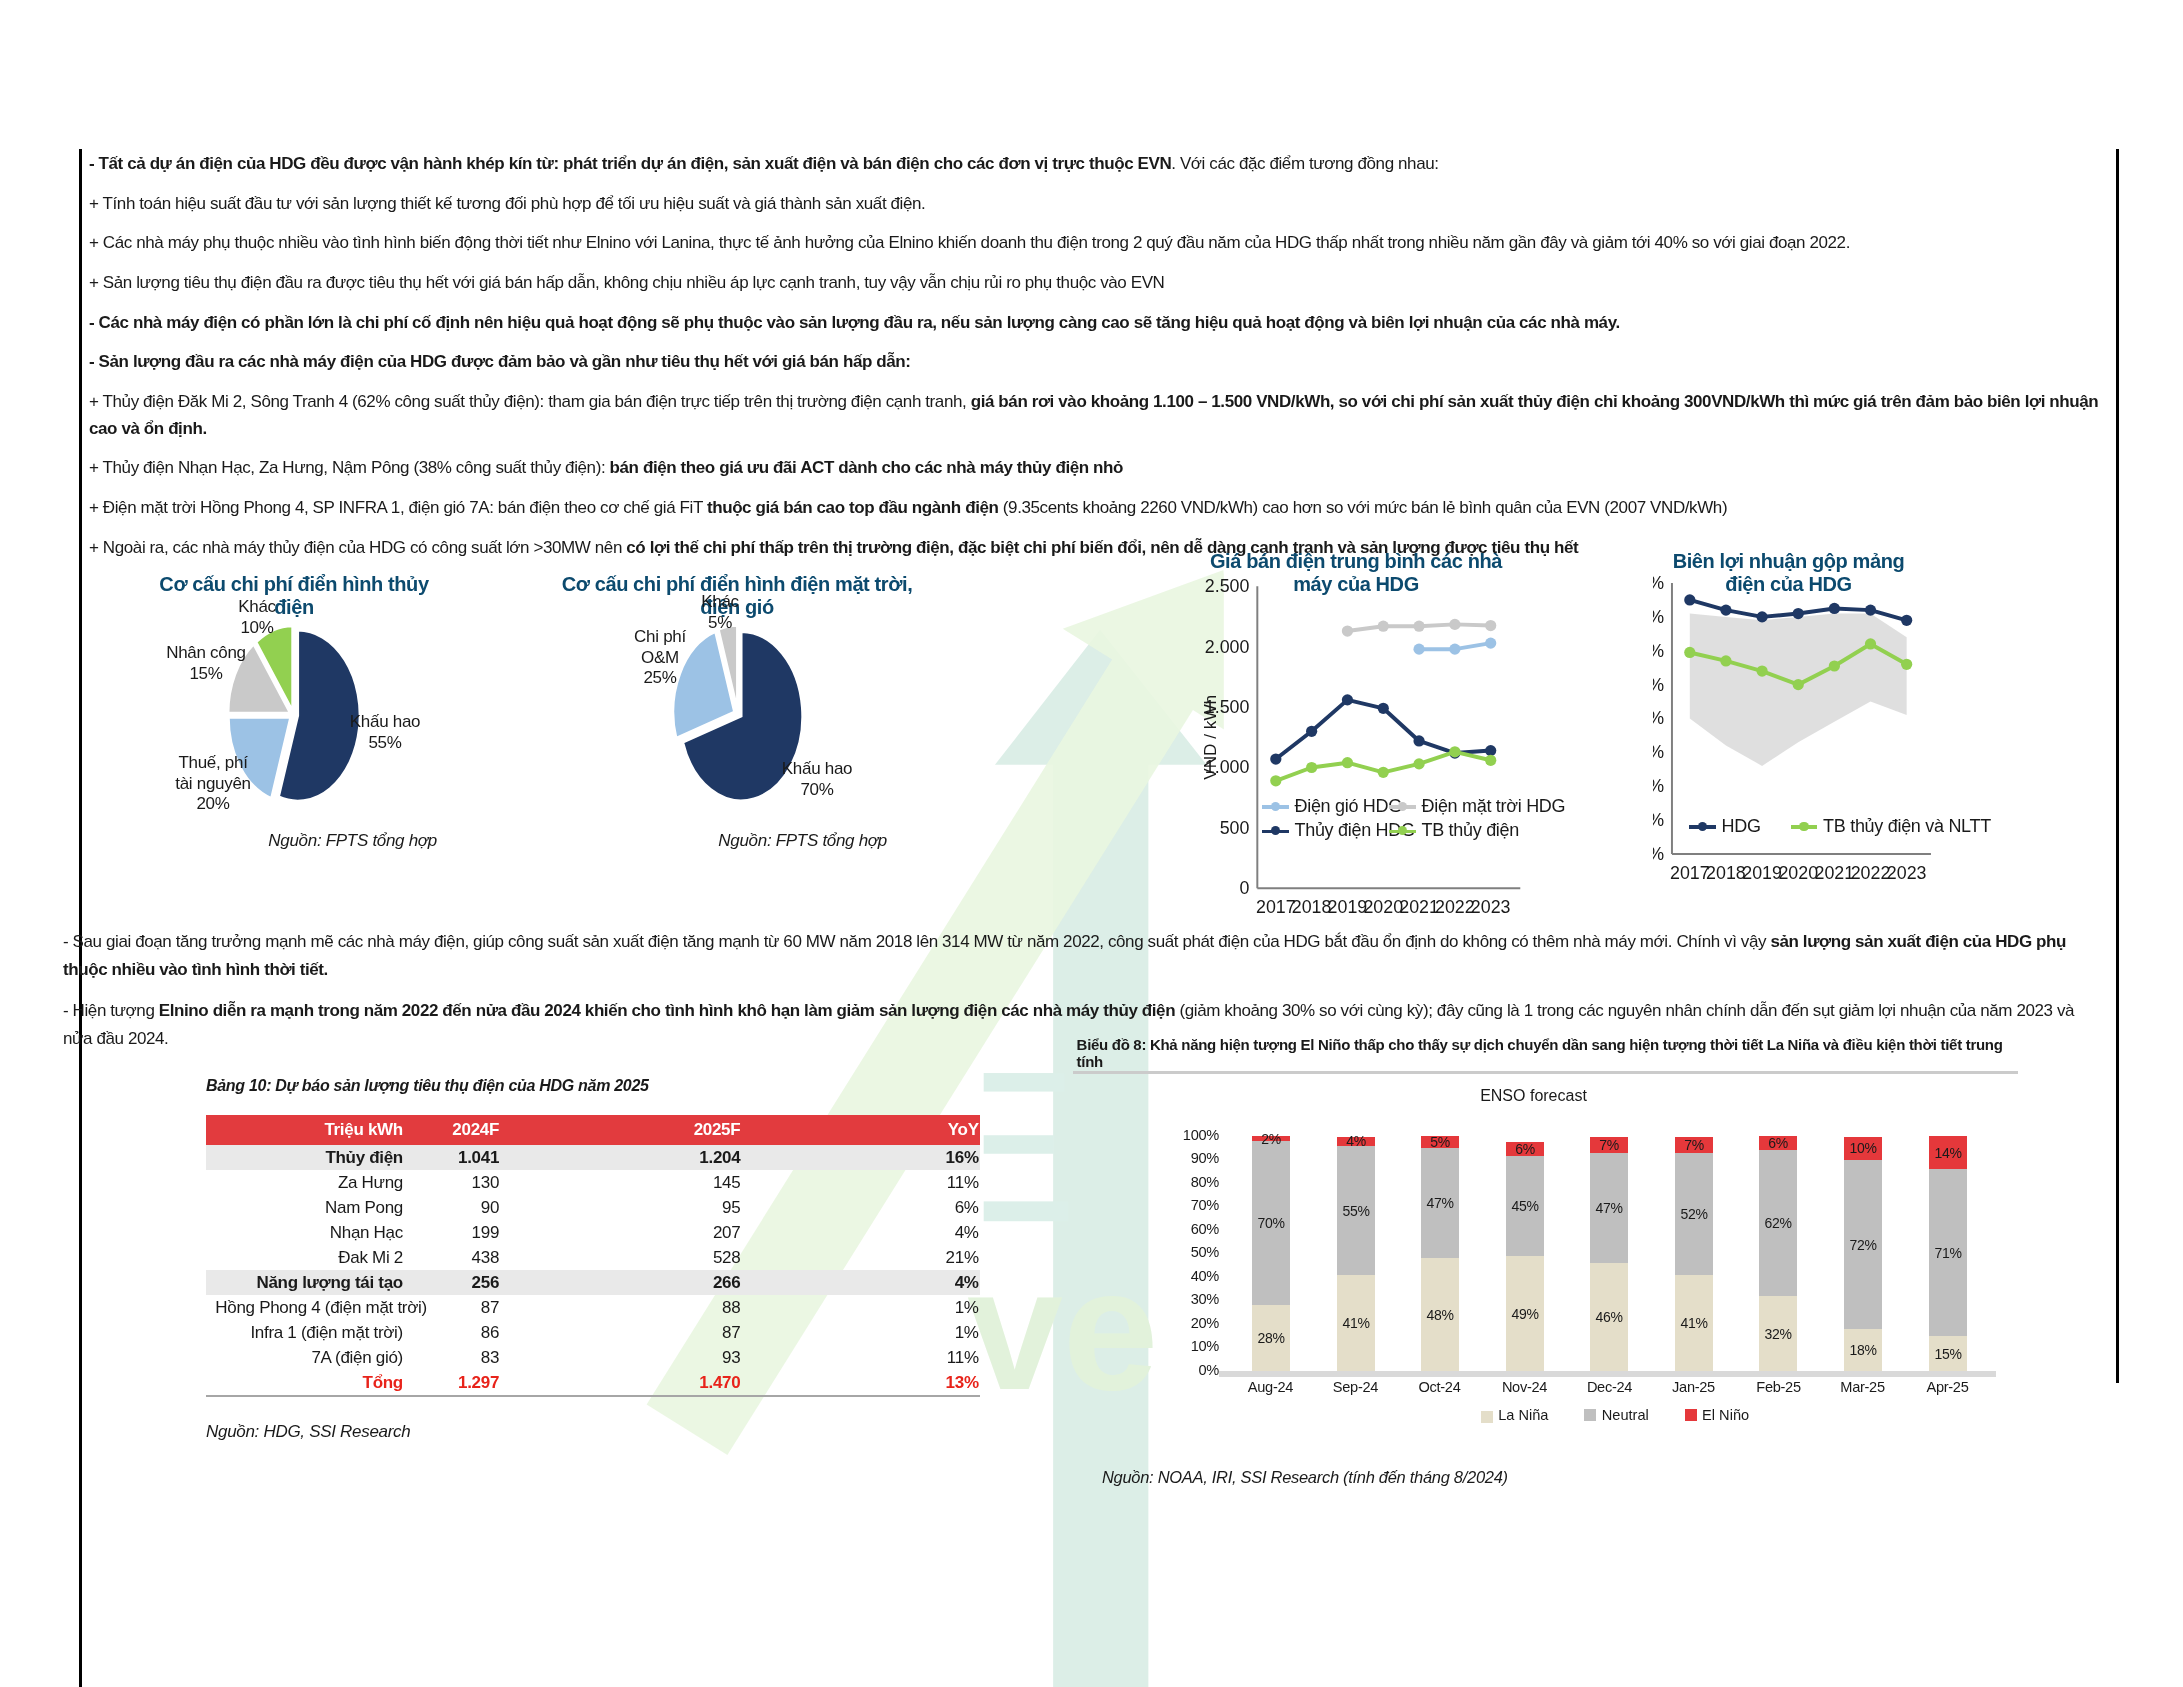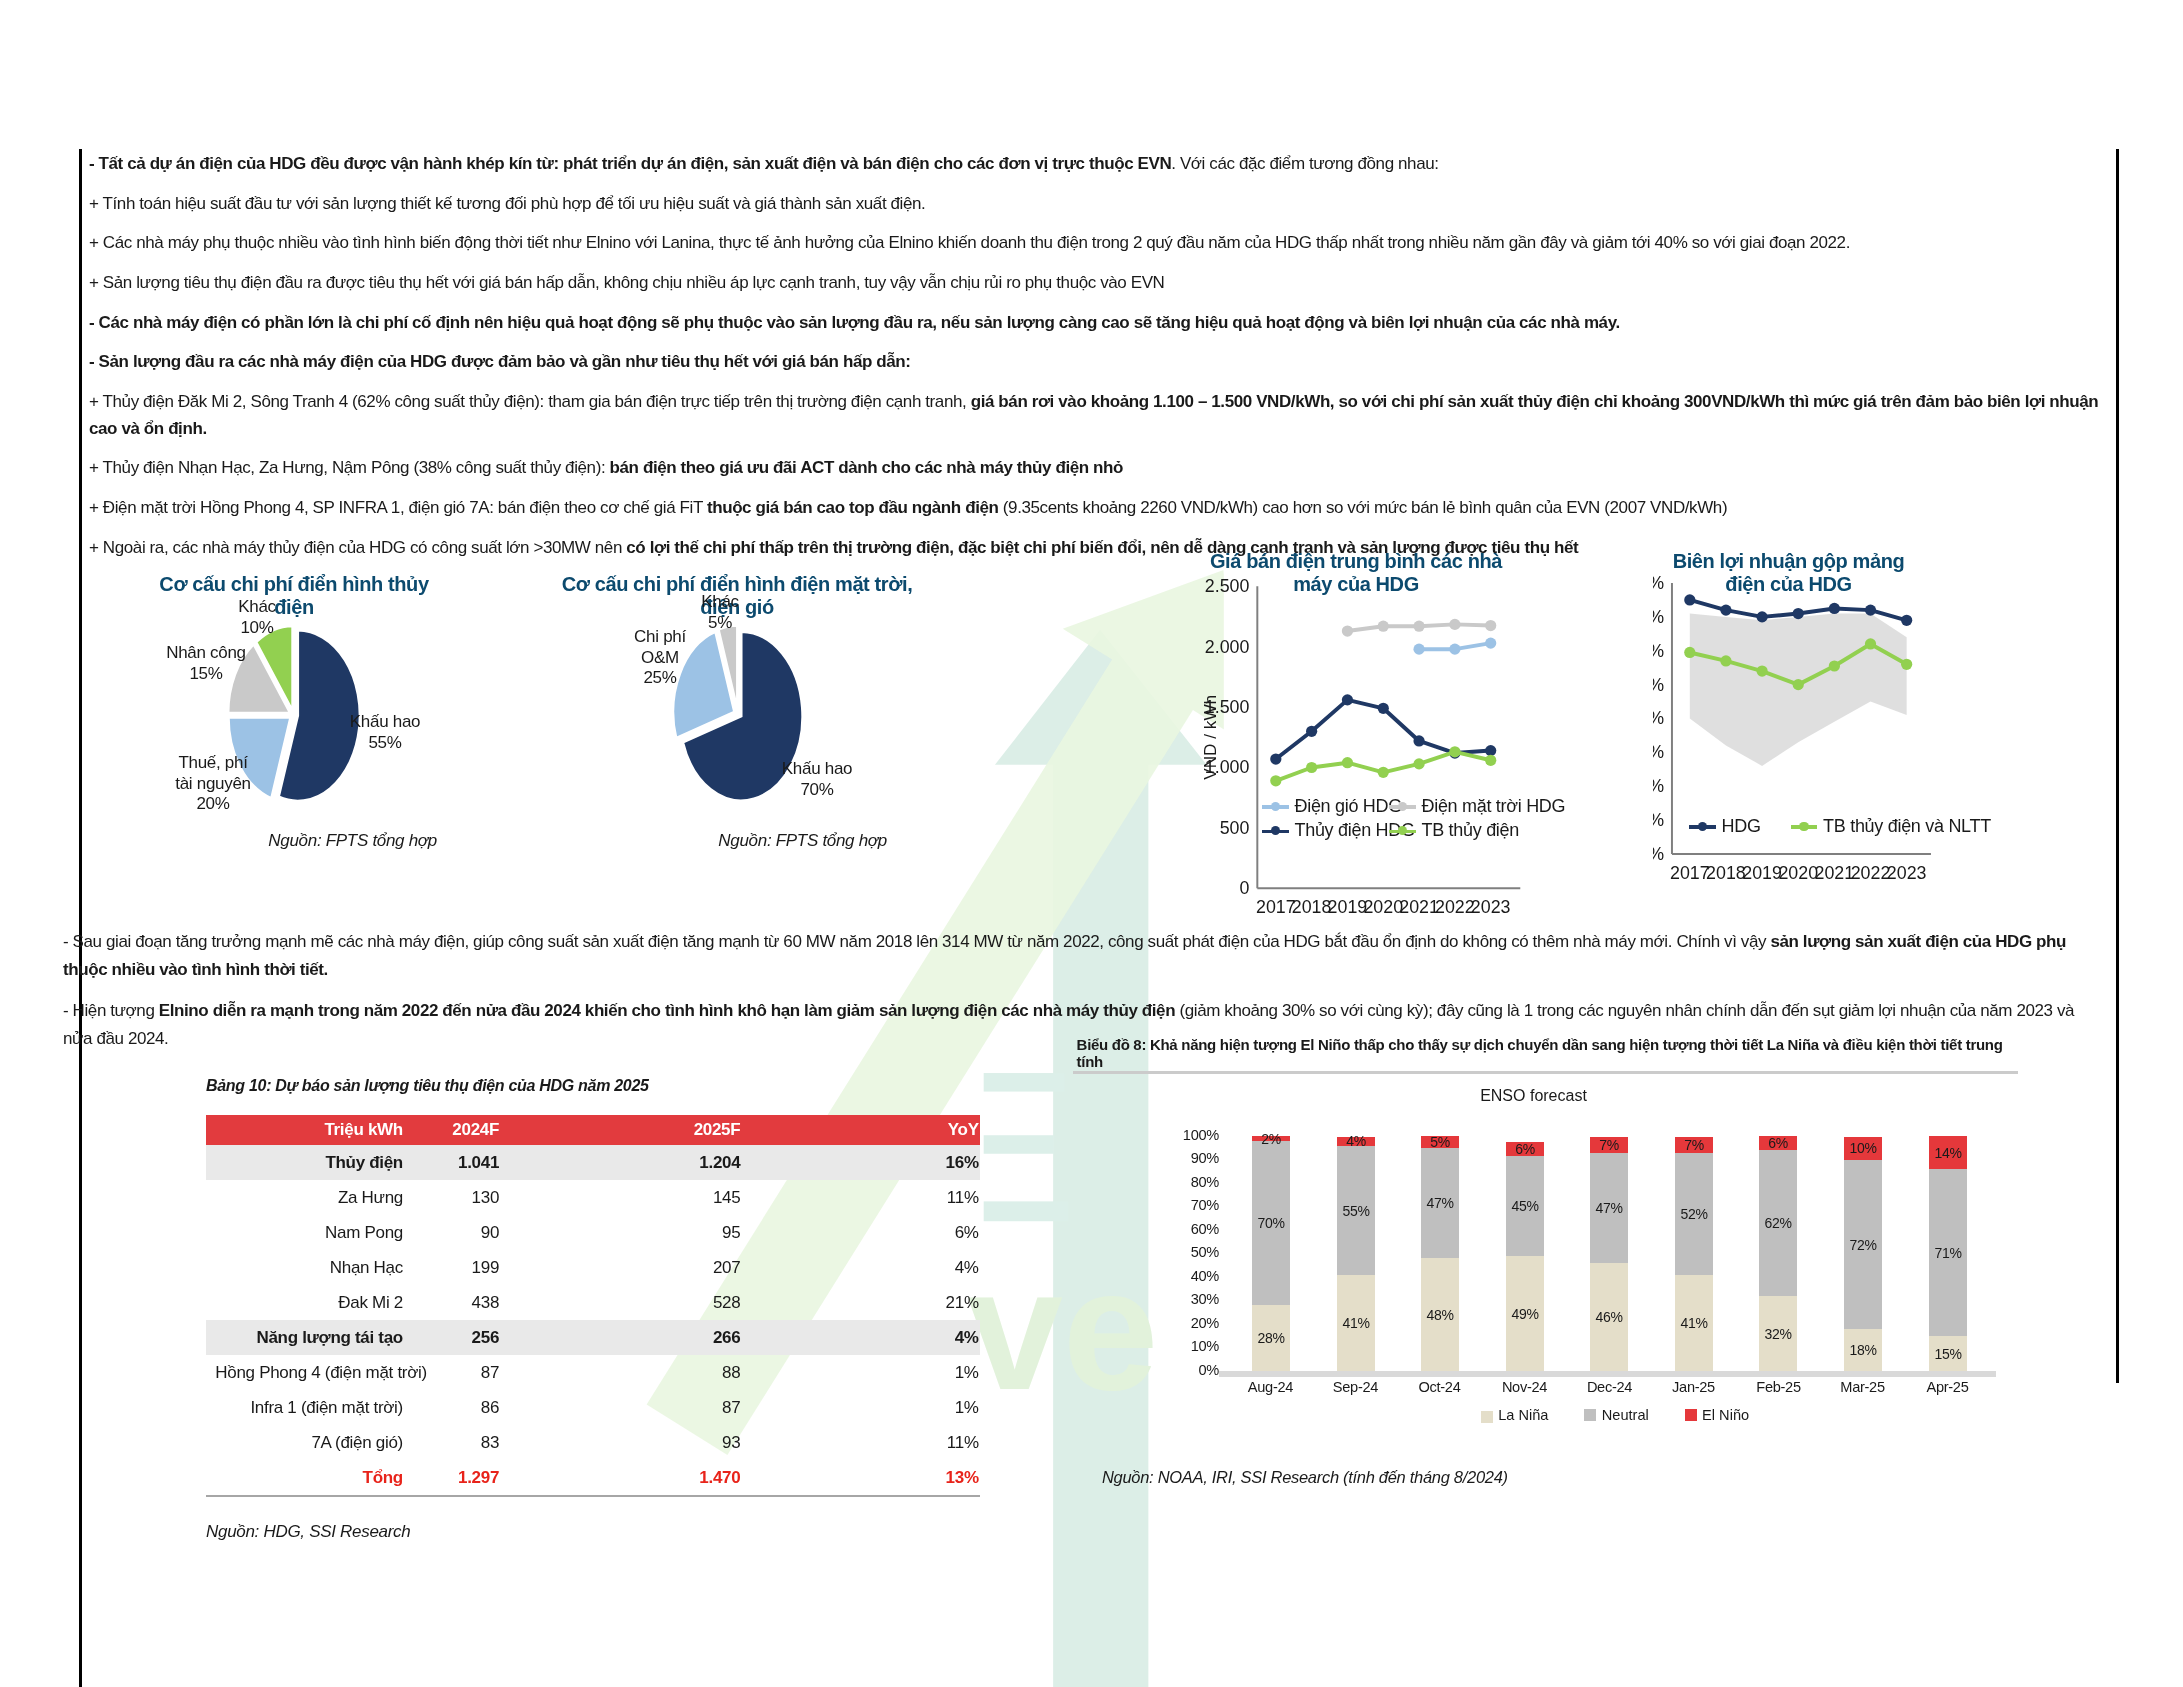--- a/index.html
+++ b/index.html
@@ -19,21 +19,21 @@
   .pie-label{position:absolute;transform:translate(-50%,-50%);text-align:center;font-size:17px;
              line-height:20.5px;white-space:pre-line;letter-spacing:-0.3px;}
   svg text{font-family:"Liberation Sans",sans-serif;}
   
   .lg-item{display:flex;align-items:center;gap:6px;font-size:18px;letter-spacing:-0.3px;white-space:nowrap;}
   .lg-marker{position:relative;width:26.5px;height:10.6px;flex:0 0 26.5px;}
   .lg-line{position:absolute;left:0;top:4px;width:26.5px;height:3.3px;}
   .lg-dot{position:absolute;left:8.6px;top:0.7px;width:9.3px;height:9.3px;border-radius:50%;}
   
   #tbl10 table{border-collapse:collapse;table-layout:fixed;width:774px;font-size:17px;letter-spacing:-0.3px;}
-  #tbl10 th,#tbl10 td{padding:0 1.3px;height:35px;font-weight:400;}
+  #tbl10 th,#tbl10 td{padding:0 1.3px;height:25px;font-weight:400;}
   #tbl10 thead th{background:#E23B3E;color:#fff;font-weight:700;height:30px;}
   #tbl10 .c0{text-align:right;padding-left:9.3px;white-space:nowrap;overflow:visible;}
   #tbl10 .c1,#tbl10 .c2,#tbl10 .c3{text-align:right;}
   #tbl10 tr.sub td{background:#E9E9E9;font-weight:700;}
   #tbl10 tr.total td{color:#E8231A;font-weight:700;border-bottom:2px solid #A6A6A6;}
   
   #enso-plot{position:absolute;left:159px;top:103px;width:764px;height:235px;}
   .bar{position:absolute;bottom:0;width:38px;}
   .seg{position:relative;width:100%;}
   .seg-label{position:absolute;left:50%;top:50%;transform:translate(-50%,-50%);font-size:14px;

